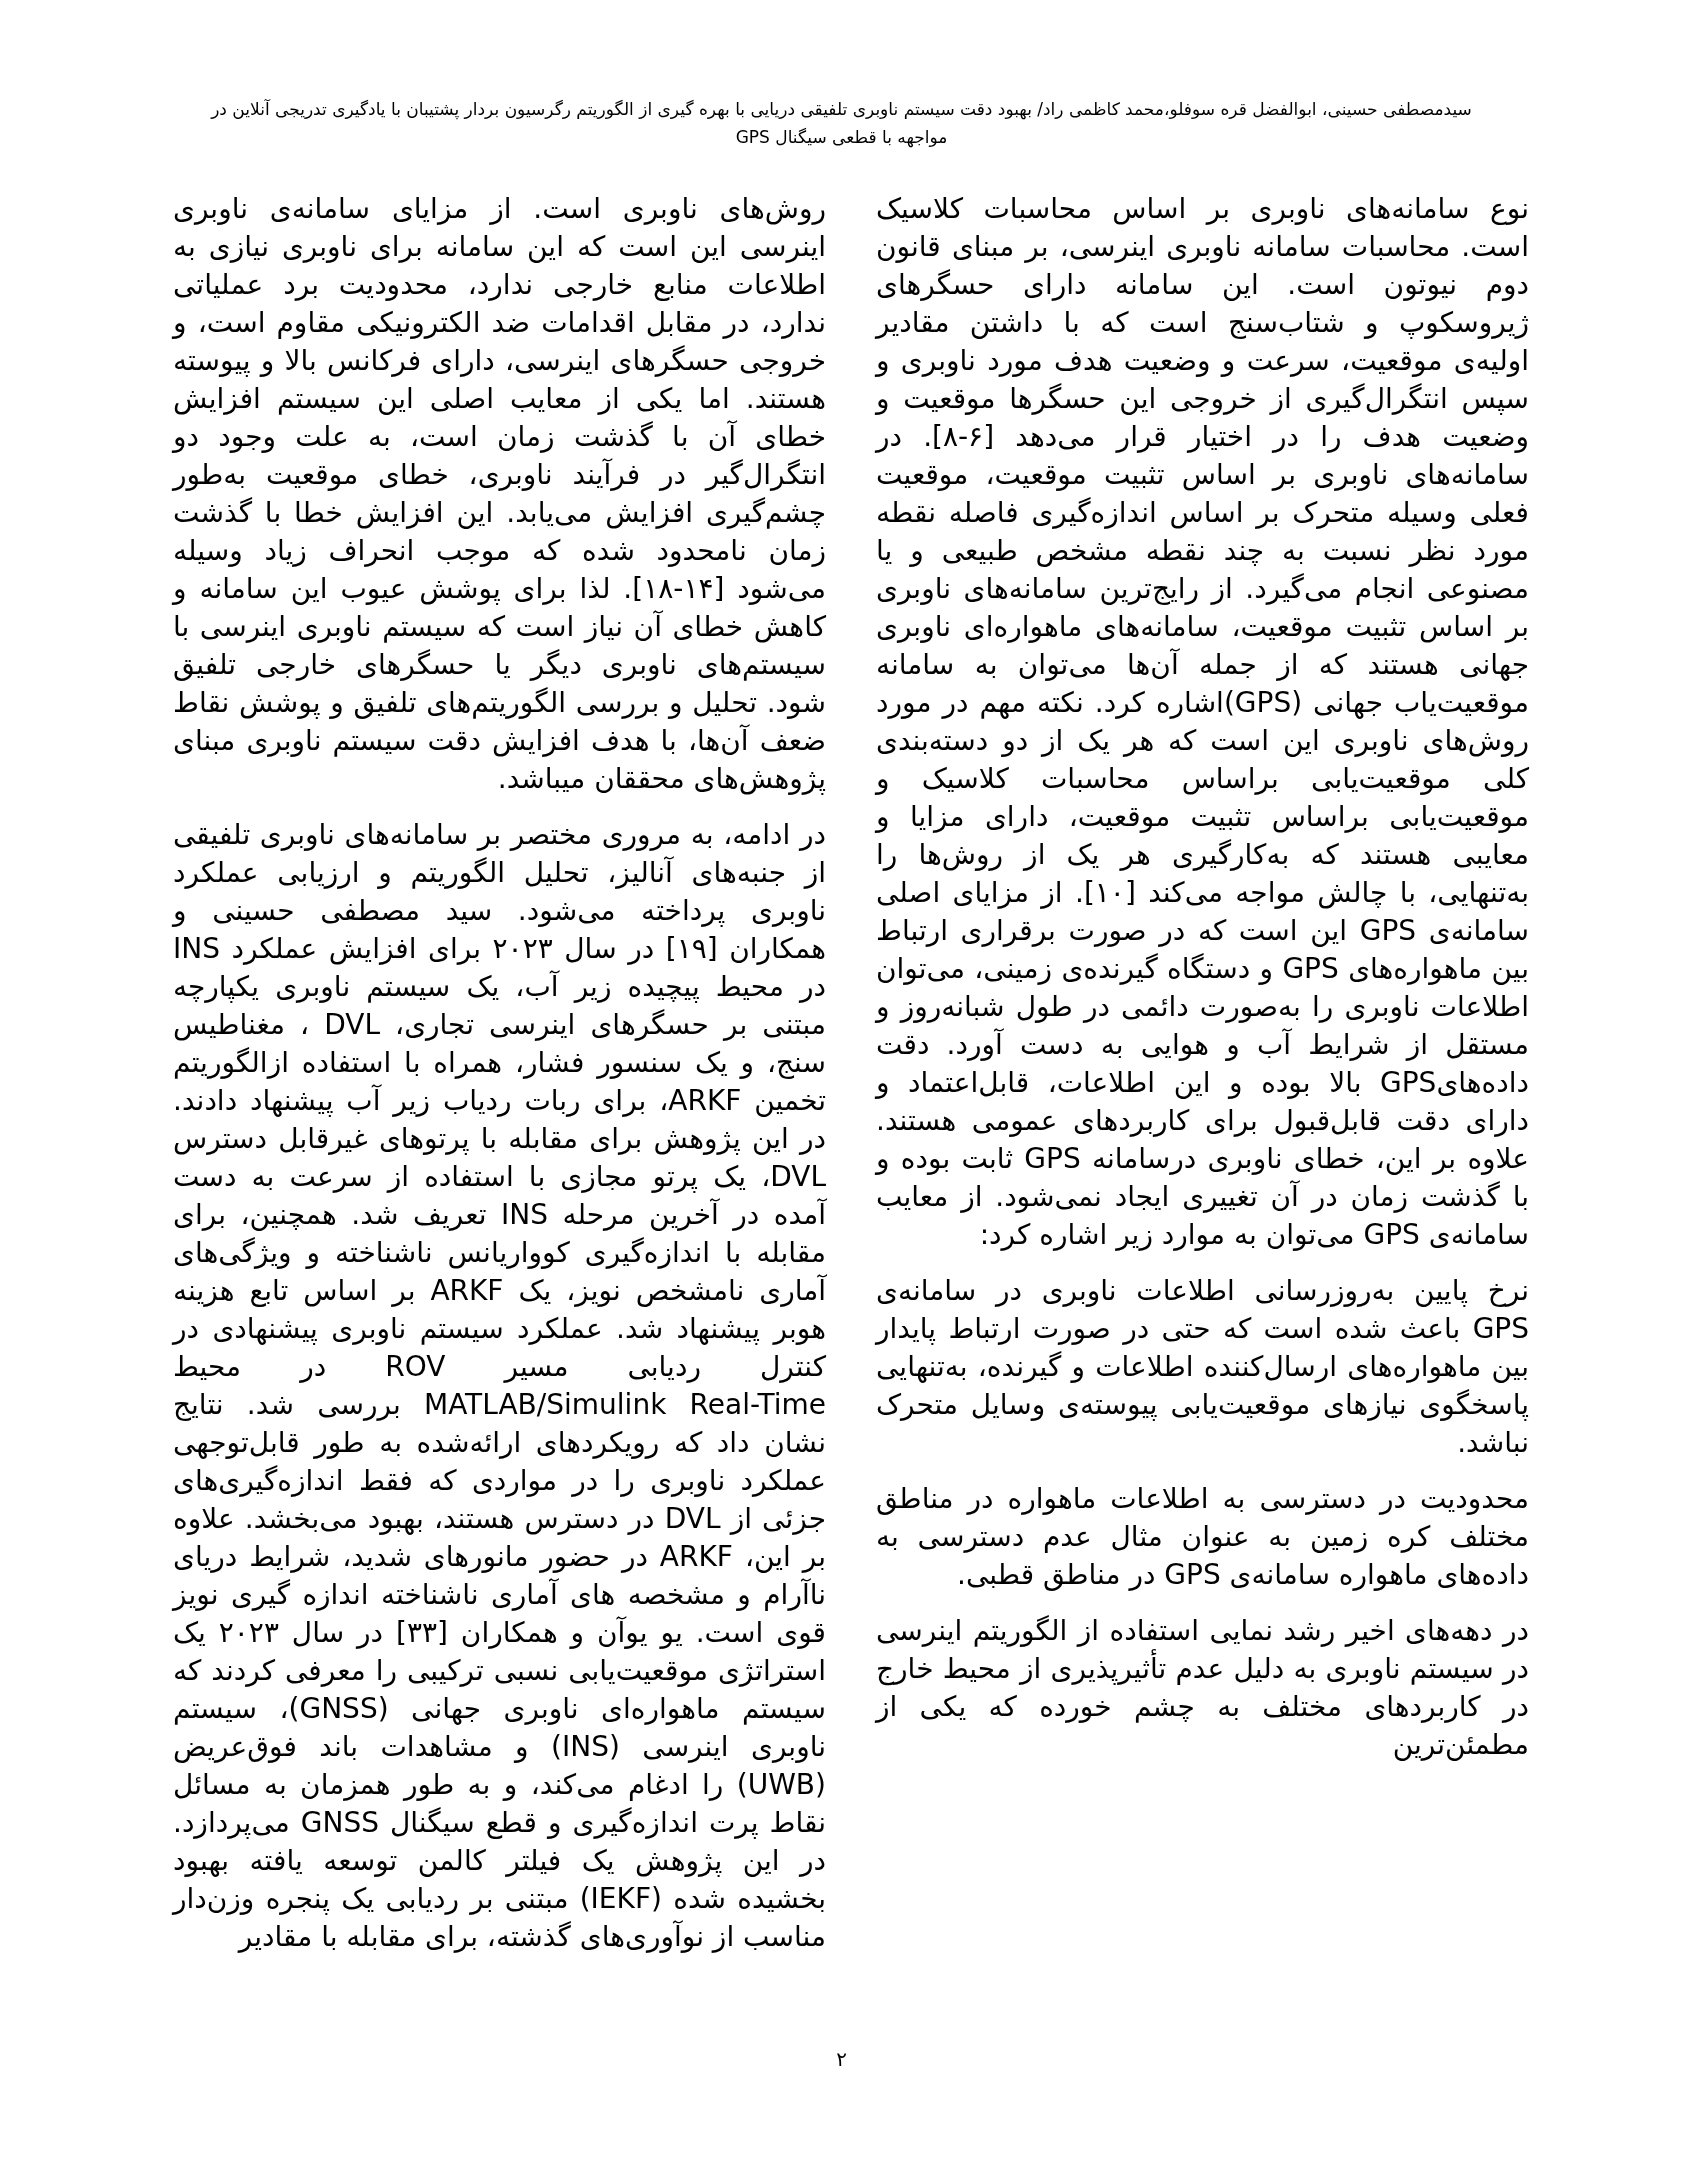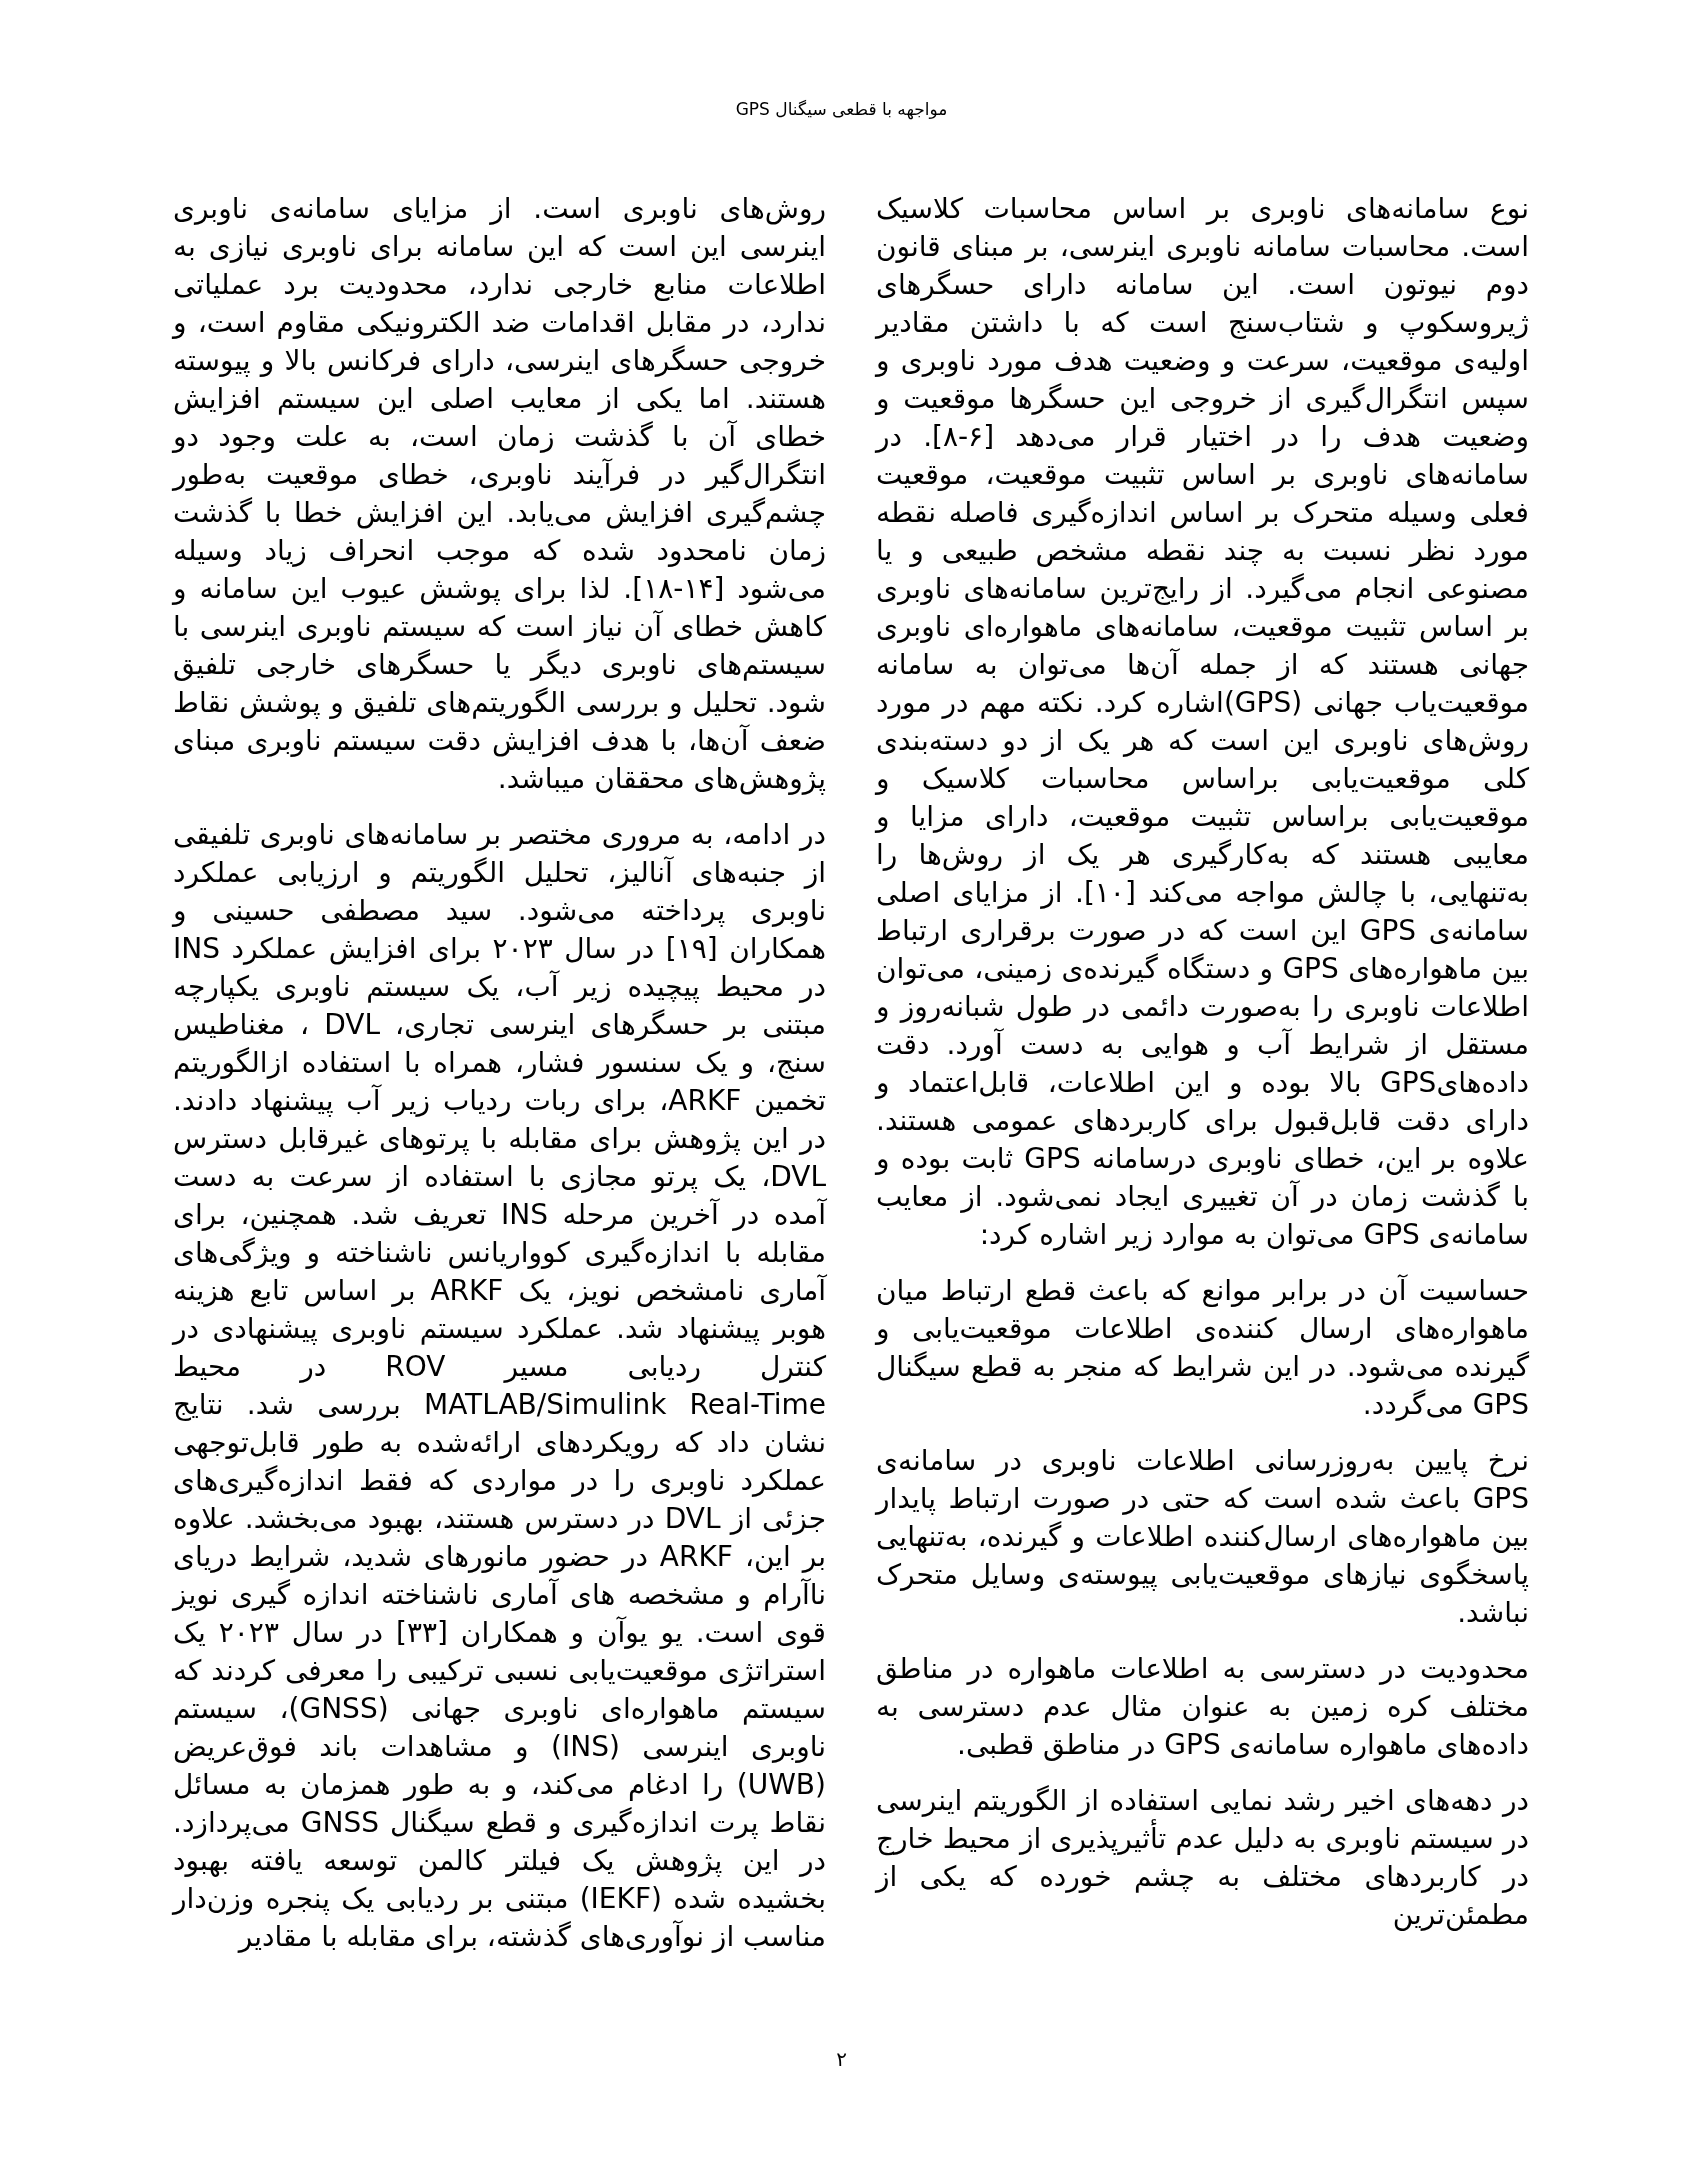--- a/index.html
+++ b/index.html
@@ -48,26 +48,26 @@
     left: 792px;
     width: 99px;
     text-align: center;
     font-size: 20px;
   }
 </style>
 </head>
 <body>
 
 <div class="running-header">
+  <div>سیدمصطفی حسینی، ابوالفضل قره سوفلو،محمد کاظمی راد/ بهبود دقت سیستم ناوبری تلفیقی دریایی با بهره گیری از الگوریتم رگرسیون بردار پشتیبان با یادگیری تدریجی آنلاین در</div>
   <div>مواجهه با قطعی سیگنال GPS</div>
 </div>
 
 <div class="column col-right">
   <p>نوع سامانه‌های ناوبری بر اساس محاسبات کلاسیک است. محاسبات سامانه ناوبری اینرسی، بر مبنای قانون دوم نیوتون است. این سامانه دارای حسگرهای ژیروسکوپ و شتاب‌سنج است که با داشتن مقادیر اولیه‌ی موقعیت، سرعت و وضعیت هدف مورد ناوبری و سپس انتگرال‌گیری از خروجی این حسگرها موقعیت و وضعیت هدف را در اختیار قرار می‌دهد [۶-۸]. در سامانه‌های ناوبری بر اساس تثبیت موقعیت، موقعیت فعلی وسیله متحرک بر اساس اندازه‌گیری فاصله نقطه مورد نظر نسبت به چند نقطه مشخص طبیعی و یا مصنوعی انجام می‌گیرد. از رایج‌ترین سامانه‌های ناوبری بر اساس تثبیت موقعیت، سامانه‌های ماهواره‌ای ناوبری جهانی هستند که از جمله آن‌ها می‌توان به سامانه موقعیت‌یاب جهانی (GPS)اشاره کرد. نکته مهم در مورد روش‌های ناوبری این است که هر یک از دو دسته‌بندی کلی موقعیت‌یابی براساس محاسبات کلاسیک و موقعیت‌یابی براساس تثبیت موقعیت، دارای مزایا و معایبی هستند که به‌کارگیری هر یک از روش‌ها را به‌تنهایی، با چالش مواجه می‌کند [۱۰]. از مزایای اصلی سامانه‌ی GPS این است که در صورت برقراری ارتباط بین ماهواره‌های GPS و دستگاه گیرنده‌ی زمینی، می‌توان اطلاعات ناوبری را به‌صورت دائمی در طول شبانه‌روز و مستقل از شرایط آب و هوایی به دست آورد. دقت داده‌هایGPS بالا بوده و این اطلاعات، قابل‌اعتماد و دارای دقت قابل‌قبول برای کاربردهای عمومی هستند. علاوه بر این، خطای ناوبری درسامانه GPS ثابت بوده و با گذشت زمان در آن تغییری ایجاد نمی‌شود. از معایب سامانه‌ی GPS می‌توان به موارد زیر اشاره کرد:</p>
-  <p>حساسیت آن در برابر موانع که باعث قطع ارتباط میان ماهواره‌های ارسال کننده‌ی اطلاعات موقعیت‌یابی و گیرنده می‌شود. در این شرایط که منجر به قطع سیگنال GPS می‌گردد.</p>
   <p>نرخ پایین به‌روزرسانی اطلاعات ناوبری در سامانه‌ی GPS باعث شده است که حتی در صورت ارتباط پایدار بین ماهواره‌های ارسال‌کننده اطلاعات و گیرنده، به‌تنهایی پاسخگوی نیازهای موقعیت‌یابی پیوسته‌ی وسایل متحرک نباشد.</p>
   <p>محدودیت در دسترسی به اطلاعات ماهواره در مناطق مختلف کره زمین به عنوان مثال عدم دسترسی به داده‌های ماهواره سامانه‌ی GPS در مناطق قطبی.</p>
   <p>در دهه‌های اخیر رشد نمایی استفاده از الگوریتم اینرسی در سیستم ناوبری به دلیل عدم تأثیرپذیری از محیط خارج در کاربردهای مختلف به چشم خورده که یکی از مطمئن‌ترین</p>
 </div>
 
 <div class="column col-left">
   <p>روش‌های ناوبری است. از مزایای سامانه‌ی ناوبری اینرسی این است که این سامانه برای ناوبری نیازی به اطلاعات منابع خارجی ندارد، محدودیت برد عملیاتی ندارد، در مقابل اقدامات ضد الکترونیکی مقاوم است، و خروجی حسگرهای اینرسی، دارای فرکانس بالا و پیوسته هستند. اما یکی از معایب اصلی این سیستم افزایش خطای آن با گذشت زمان است، به علت وجود دو انتگرال‌گیر در فرآیند ناوبری، خطای موقعیت به‌طور چشم‌گیری افزایش می‌یابد. این افزایش خطا با گذشت زمان نامحدود شده که موجب انحراف زیاد وسیله می‌شود [۱۴-۱۸]. لذا برای پوشش عیوب این سامانه و کاهش خطای آن نیاز است که سیستم ناوبری اینرسی با سیستم‌های ناوبری دیگر یا حسگرهای خارجی تلفیق شود. تحلیل و بررسی الگوریتم‌های تلفیق و پوشش نقاط ضعف آن‌ها، با هدف افزایش دقت سیستم ناوبری مبنای پژوهش‌های محققان میباشد.</p>
   <p>در ادامه، به مروری مختصر بر سامانه‌های ناوبری تلفیقی از جنبه‌های آنالیز، تحلیل الگوریتم و ارزیابی عملکرد ناوبری پرداخته می‌شود. سید مصطفی حسینی و همکاران [۱۹] در سال ۲۰۲۳ برای افزایش عملکرد INS در محیط پیچیده زیر آب، یک سیستم ناوبری یکپارچه مبتنی بر حسگرهای اینرسی تجاری، DVL ، مغناطیس سنج، و یک سنسور فشار، همراه با استفاده ازالگوریتم تخمین ARKF، برای ربات ردیاب زیر آب پیشنهاد دادند. در این پژوهش برای مقابله با پرتوهای غیرقابل دسترس DVL، یک پرتو مجازی با استفاده از سرعت به دست آمده در آخرین مرحله INS تعریف شد. همچنین، برای مقابله با اندازه‌گیری کوواریانس ناشناخته و ویژگی‌های آماری نامشخص نویز، یک ARKF بر اساس تابع هزینه هوبر پیشنهاد شد. عملکرد سیستم ناوبری پیشنهادی در کنترل ردیابی مسیر ROV در محیط MATLAB/Simulink Real-Time بررسی شد. نتایج نشان داد که رویکردهای ارائه‌شده به طور قابل‌توجهی عملکرد ناوبری را در مواردی که فقط اندازه‌گیری‌های جزئی از DVL در دسترس هستند، بهبود می‌بخشد. علاوه بر این، ARKF در حضور مانورهای شدید، شرایط دریای ناآرام و مشخصه های آماری ناشناخته اندازه گیری نویز قوی است. یو یوآن و همکاران [۳۳] در سال ۲۰۲۳ یک استراتژی موقعیت‌یابی نسبی ترکیبی را معرفی کردند که سیستم ماهواره‌ای ناوبری جهانی (GNSS)، سیستم ناوبری اینرسی (INS) و مشاهدات باند فوق‌عریض (UWB) را ادغام می‌کند، و به طور همزمان به مسائل نقاط پرت اندازه‌گیری و قطع سیگنال GNSS می‌پردازد. در این پژوهش یک فیلتر کالمن توسعه یافته بهبود بخشیده شده (IEKF) مبتنی بر ردیابی یک پنجره وزن‌دار مناسب از نوآوری‌های گذشته، برای مقابله با مقادیر</p>
 </div>
 

